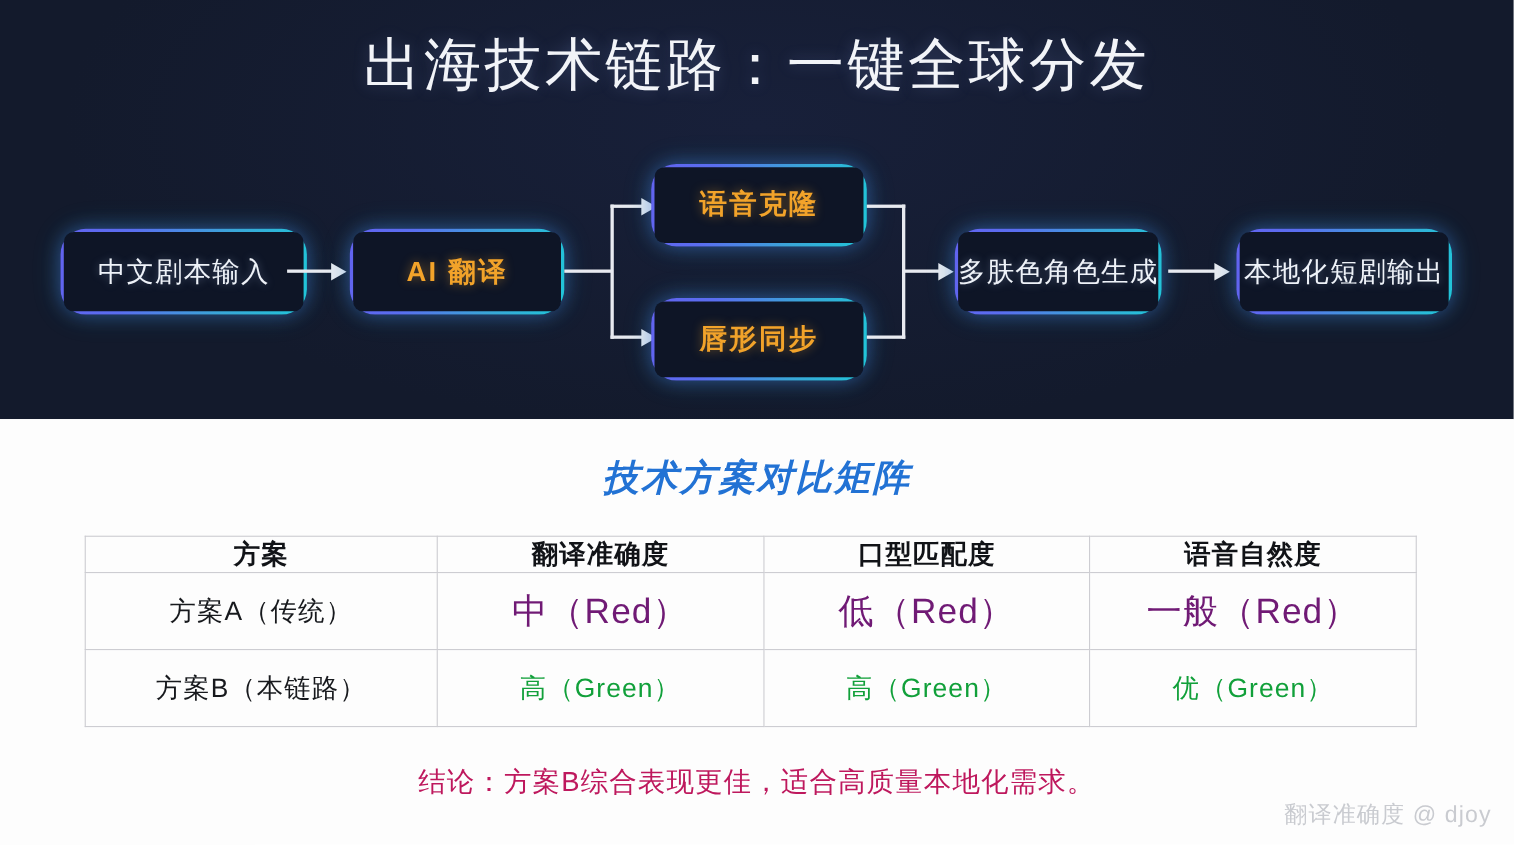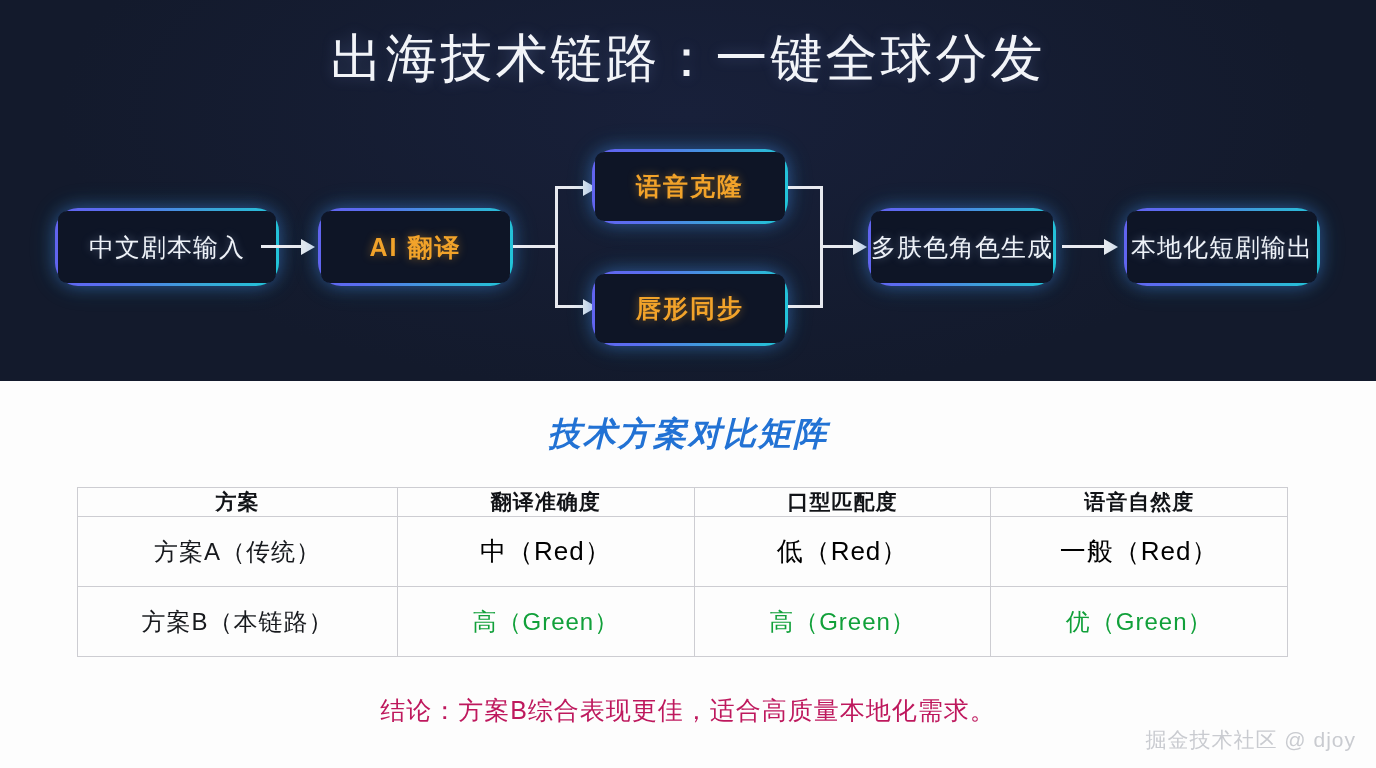--- a/index.html
+++ b/index.html
@@ -86,23 +86,23 @@
     table-layout:fixed;
   }
   table.matrix td, table.matrix th {
     border:1px solid #cdcdd2;
     text-align:center;
     vertical-align:middle;
     padding:0;
   }
   table.matrix col.c1 { width:320px; }
   table.matrix tr.drow td { height:70px; }
-  .th-txt { font-size:21px; font-weight:700; color:#111317; letter-spacing:1px; }
+  .th-txt { font-size:24px; font-weight:700; color:#111317; letter-spacing:1px; }
   .cell-name { font-size:24px; font-weight:400; color:#17191d; letter-spacing:1px; }
-  .cell-red { font-size:26px; color:#000000; letter-spacing:1px; }
+  .cell-red { font-size:32px; color:#701a75; letter-spacing:1px; }
   .cell-green { font-size:24px; color:#11a03a; letter-spacing:1px; }
 
   .conclusion {
     position:absolute; left:0; top:313px; width:1376px;
     text-align:center;
     font-size:25px; color:#be185d; letter-spacing:1px;
   }
   .watermark {
     position:absolute; right:20px; bottom:14px;
     font-size:21px; color:#c9cbd0; letter-spacing:1px;
@@ -231,17 +231,17 @@
           </td>
           <td>
             <span class="cell-green">优（Green）</span>
           </td>
         </tr>
       </tbody>
     </table>
 
     <p class="conclusion">结论：方案B综合表现更佳，适合高质量本地化需求。</p>
 
-    <span class="watermark">掘金技术社区 @ djoy</span>
+    <span class="watermark">翻译准确度 @ djoy</span>
 
   </section>
 
 </div>
 
 </body></html>

